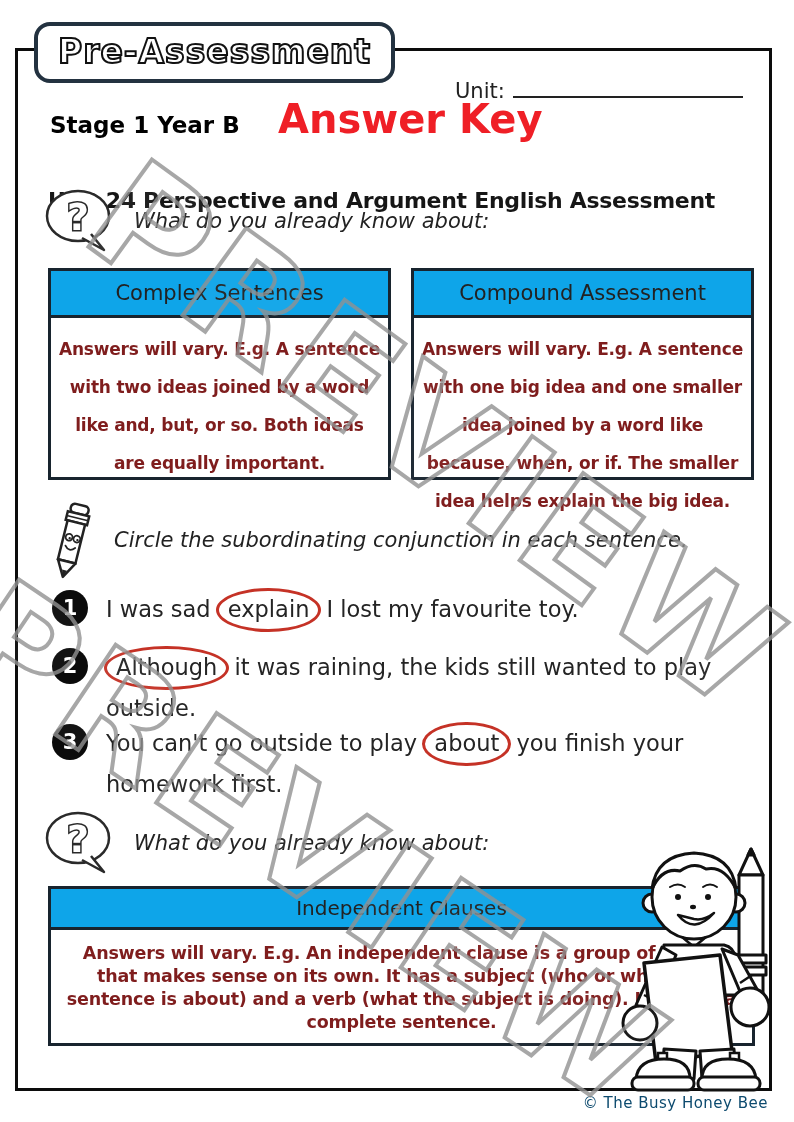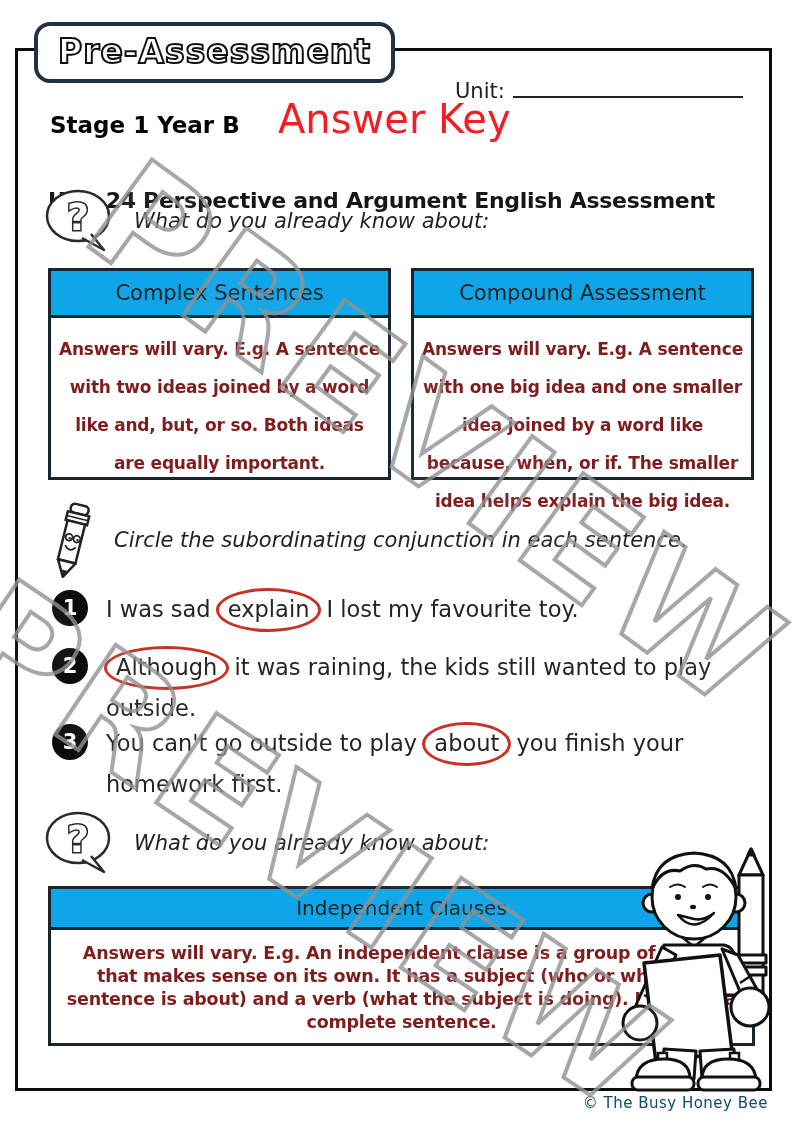--- a/index.html
+++ b/index.html
@@ -14,21 +14,21 @@
   .badge{position:absolute;left:34px;top:22px;z-index:3;background:#ffffff;
          border:4px solid #233240;border-radius:16px;padding:6px 20px 8px;}
   .badge span{font-size:33px;font-weight:bold;letter-spacing:1px;color:#ffffff;
          -webkit-text-stroke:2px #111;text-shadow:0 0 1px #111;}
 
   
   .name-row{position:absolute;left:455px;top:76px;font-size:21px;color:#222;}
   .name-line{display:inline-block;width:230px;border-bottom:2.5px solid #222;height:20px;margin-left:8px;}
 
   .stage{position:absolute;left:50px;top:112px;font-size:23px;font-weight:bold;color:#000000;}
-  .answer-key{position:absolute;left:278px;top:96px;font-size:40px;font-weight:normal;color:#ef1f26;}
+  .answer-key{position:absolute;left:278px;top:96px;font-size:40px;font-weight:bold;color:#ef1f26;}
   .unit-title{position:absolute;left:48px;top:150px;width:724px;font-size:22px;font-weight:bold;
               letter-spacing:-0.3px;color:#161616;margin-top:38px;}
 
   
   .prompt{position:absolute;display:flex;align-items:center;gap:16px;}
   .prompt .ptext{font-size:21px;font-style:italic;color:#222;}
   .prompt-q1{left:44px;top:188px;}
   .prompt-pencil{left:46px;top:500px;}
   .prompt-q2{left:44px;top:810px;}
 

